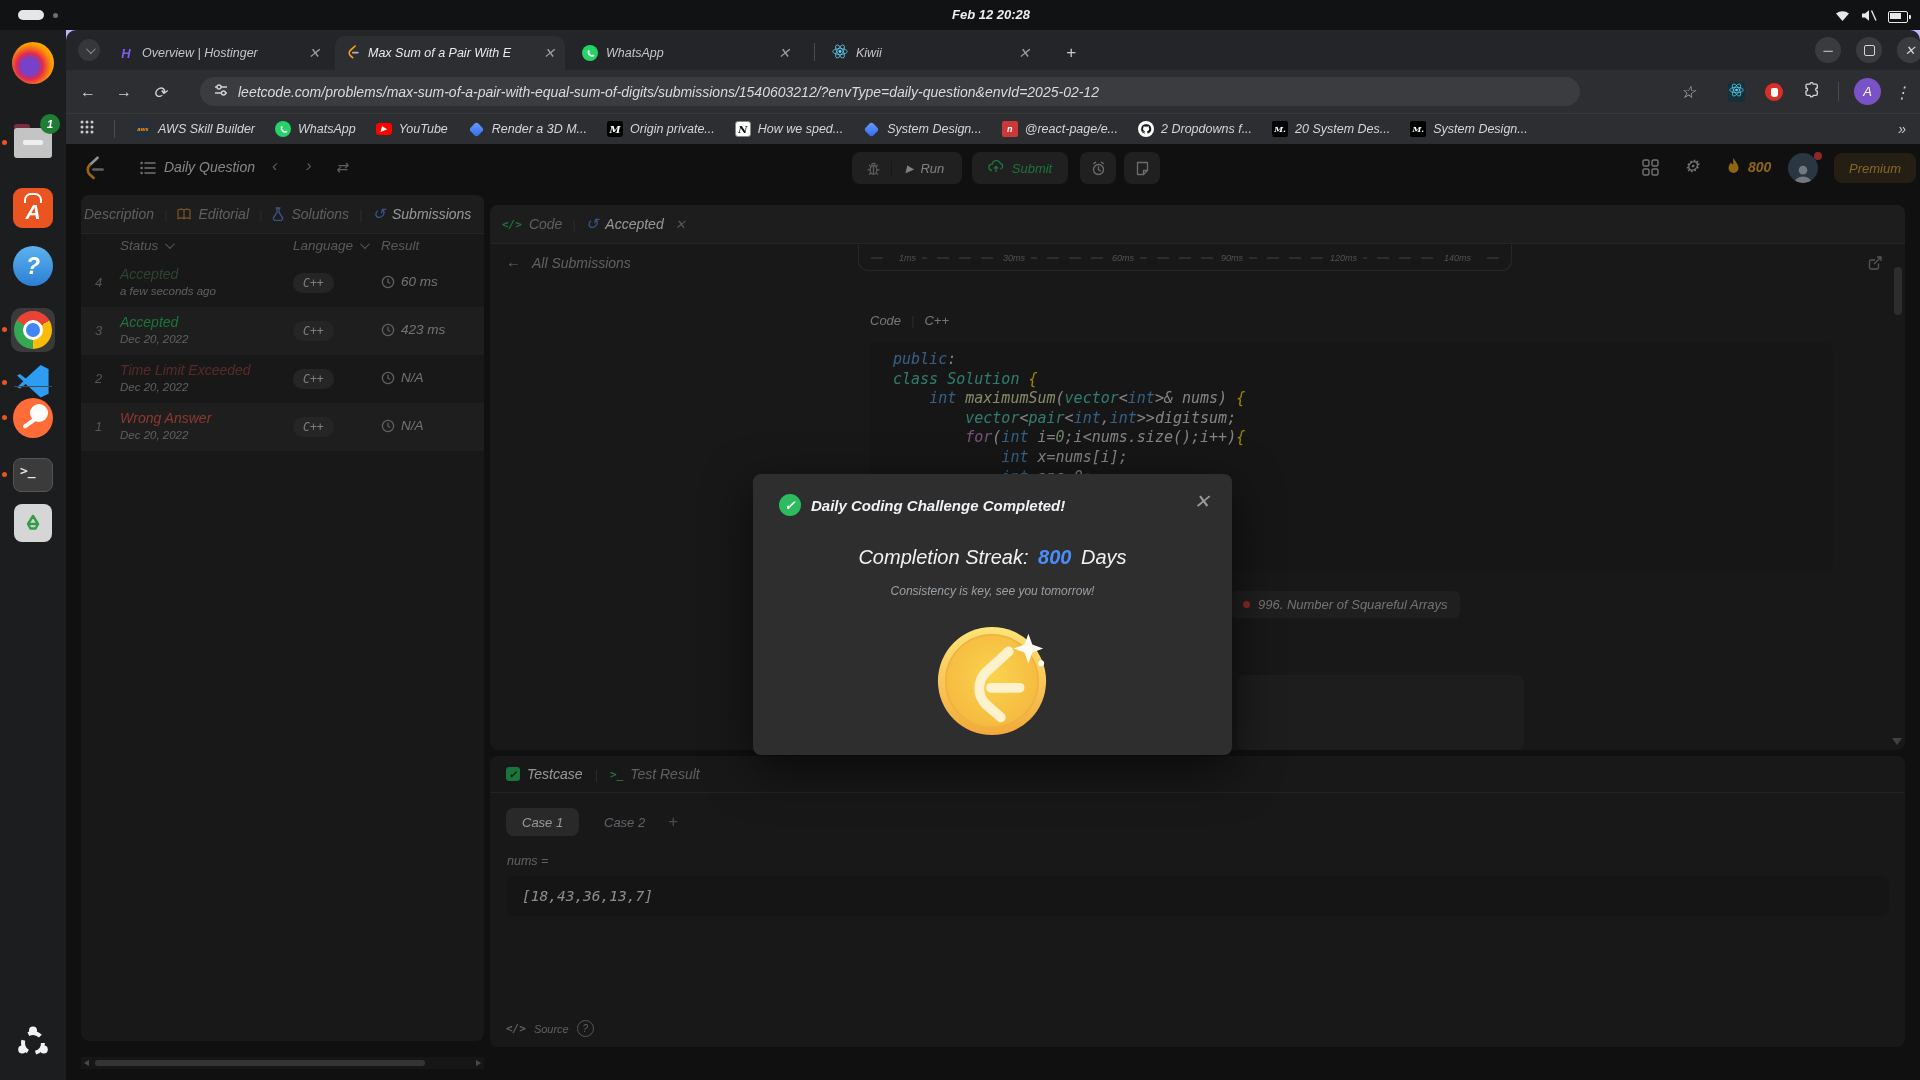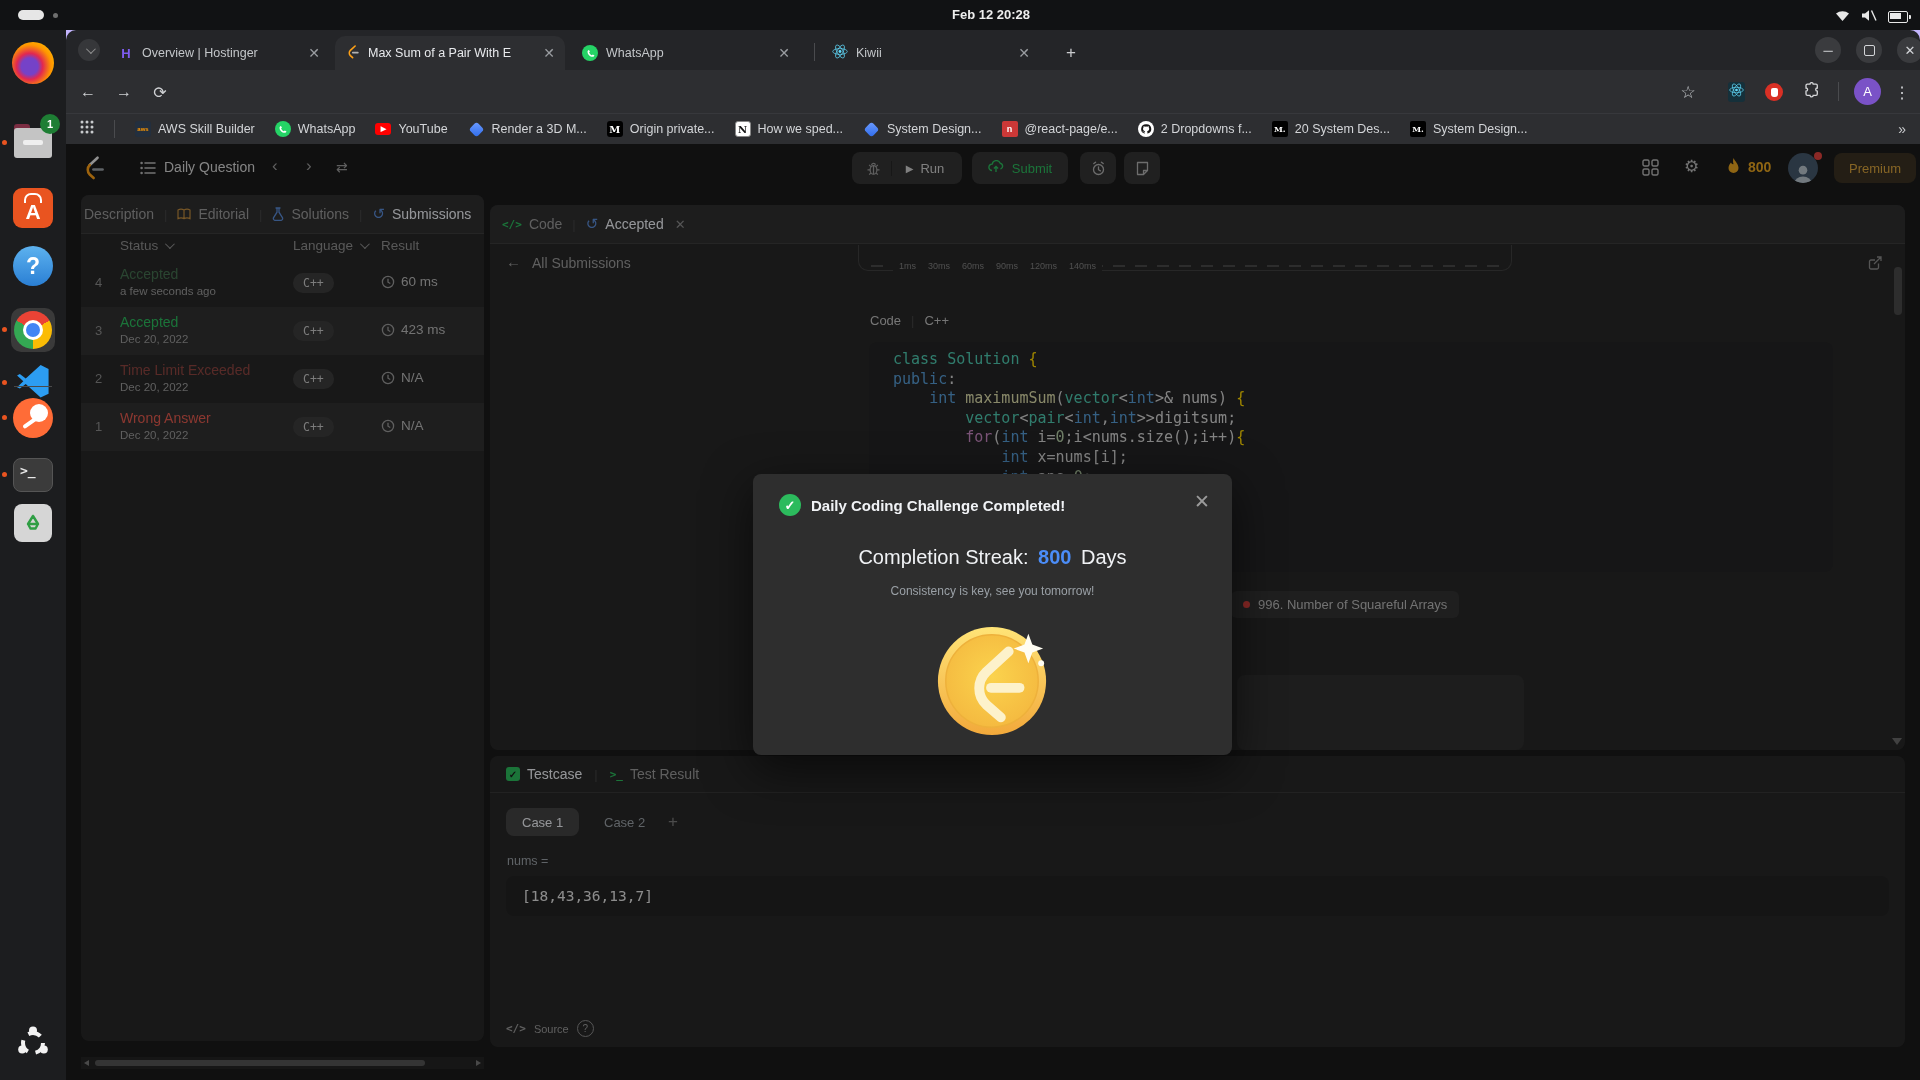--- a/index.html
+++ b/index.html
@@ -1,17 +1,17 @@
 <!DOCTYPE html>
 <html><head>
 <meta charset="utf-8">
 <style>
   html,body{margin:0;padding:0;background:#000;}
   #root{position:relative;width:1920px;height:1080px;overflow:hidden;background:#c4b5fd;
-        font-family:"Liberation Sans",sans-serif;color:#ddd;-webkit-font-smoothing:antialiased;}
+        font-family:"Liberation Sans",sans-serif;color:#ddd;font-style:italic;-webkit-font-smoothing:antialiased;}
   .abs{position:absolute;}
   .flex{display:flex;align-items:center;}
   .mono{font-family:"DejaVu Sans Mono",monospace;}
   
   #sysbar{left:0;top:0;width:1920px;height:30px;background:#111214;}
   
   #dock{left:0;top:30px;width:66px;height:1050px;background:#1c1d1f;}
   .dockitem{position:absolute;left:11px;width:44px;height:44px;border-radius:10px;display:flex;align-items:center;justify-content:center;}
   .rundot{position:absolute;left:-9px;top:19px;width:5px;height:5px;border-radius:50%;background:#e95420;}
   
@@ -195,20 +195,30 @@
         </div>
       <div class="winctl" style="left:1831px;">
           <span>✕</span>
         </div>
     </div>
 
     <div id="toolbar">
       <div class="navbtn" style="left:8px;">←</div>
       <div class="navbtn" style="left:44px;">→</div>
       <div class="navbtn" style="left:80px;">⟳</div>
+      <div id="urlpill">
+        <span style="margin:0 10px 0 14px;flex:none;">
+          <svg width="14" height="14" viewBox="0 0 14 14">
+              <path d="M1 4 h12 M1 10 h12" stroke="#cfd1d4" stroke-width="1.4"></path>
+              <circle cx="5" cy="4" r="2" fill="#3b3c40" stroke="#cfd1d4" stroke-width="1.4"></circle>
+              <circle cx="9.5" cy="10" r="2" fill="#3b3c40" stroke="#cfd1d4" stroke-width="1.4"></circle>
+            </svg>
+        </span>
+        <span style="font-size:14px;color:#d8dadd;white-space:nowrap;">leetcode.com/problems/max-sum-of-a-pair-with-equal-sum-of-digits/submissions/1540603212/?envType=daily-question&amp;envId=2025-02-12</span>
+      </div>
       <div class="navbtn" style="left:1608px;">
           <span style="font-size:17px;color:#c3c6c9;">☆</span>
         </div>
       <div class="navbtn" style="left:1656px;">
         <span style="background:#15303a;border-radius:3px;padding:1px;"><svg width="15" height="14" viewBox="-11 -10 22 20">
               <circle r="2" fill="#61dafb"></circle>
               <g stroke="#61dafb" fill="none" stroke-width="1">
                 <ellipse rx="10" ry="4"></ellipse>
                 <ellipse rx="10" ry="4" transform="rotate(60)"></ellipse>
                 <ellipse rx="10" ry="4" transform="rotate(120)"></ellipse>
@@ -497,40 +507,40 @@
         </div>
         <span class="abs" style="left:16px;top:48px;color:#9a9a9a;font-size:15px;">←</span>
         <span class="abs" style="left:42px;top:50px;font-size:14px;color:#9a9a9a;">All Submissions</span>
         <span class="abs" style="right:22px;top:50px;">
           <svg width="15" height="15" viewBox="0 0 15 15">
               <path d="M6 9 L12.5 2.5 M9 2 h4 v4 M10.5 8.5 v4 a1.5 1.5 0 0 1 -1.5 1.5 h-6 A1.5 1.5 0 0 1 1.5 12.5 v-6 A1.5 1.5 0 0 1 3 5 h4" stroke="#8a8a8a" fill="none" stroke-width="1.3"></path>
             </svg>
         </span>
 
         <div class="abs" style="left:368px;top:40px;width:654px;height:26px;border:1px solid #3f3f3f;border-top:none;border-radius:0 0 10px 10px;box-sizing:border-box;">
-          <div style="position:relative;height:100%;display:flex;align-items:center;padding:0 34px;margin-top:8px;">
+          <div style="position:relative;height:100%;display:flex;align-items:center;justify-content:space-between;padding:0 34px;">
             <span style="position:absolute;left:12px;right:12px;top:12px;height:2px;background:repeating-linear-gradient(90deg,#4a4a4a 0 12px,transparent 12px 22px);"></span>
             <span style="position:relative;background:#282828;padding:0 6px;font-size:9px;color:#808080;">1ms</span>
             <span style="position:relative;background:#282828;padding:0 6px;font-size:9px;color:#808080;">30ms</span>
             <span style="position:relative;background:#282828;padding:0 6px;font-size:9px;color:#808080;">60ms</span>
             <span style="position:relative;background:#282828;padding:0 6px;font-size:9px;color:#808080;">90ms</span>
             <span style="position:relative;background:#282828;padding:0 6px;font-size:9px;color:#808080;">120ms</span>
             <span style="position:relative;background:#282828;padding:0 6px;font-size:9px;color:#808080;">140ms</span>
           </div>
         </div>
 
         <div class="abs flex" style="left:380px;top:108px;gap:10px;font-size:13px;color:#bfbfbf;">
           <span>Code</span>
           <span class="psep">|</span>
           <span>C++</span>
         </div>
 
         <div class="abs" style="left:379px;top:137px;width:964px;height:230px;background:#252526;border-radius:8px;padding:8px 0 0 24px;box-sizing:border-box;overflow:hidden;">
+          <div class="codeline"><span style="color: rgb(86, 156, 214);">public</span><span style="color: rgb(212, 212, 212);">:</span></div>
           <div class="codeline"><span style="color: rgb(78, 201, 176);">class </span><span style="color: rgb(78, 201, 176);">Solution </span><span style="color: rgb(255, 215, 0);">{</span></div>
-          <div class="codeline"><span style="color: rgb(86, 156, 214);">public</span><span style="color: rgb(212, 212, 212);">:</span></div>
           <div class="codeline"><span style="color: rgb(212, 212, 212);">    </span><span style="color: rgb(86, 156, 214);">int</span><span style="color: rgb(212, 212, 212);"> </span><span style="color: rgb(220, 220, 170);">maximumSum</span><span style="color: rgb(212, 212, 212);">(</span><span style="color: rgb(78, 201, 176);">vector</span><span style="color: rgb(212, 212, 212);">&lt;</span><span style="color: rgb(86, 156, 214);">int</span><span style="color: rgb(212, 212, 212);">&gt;&amp; nums) </span><span style="color: rgb(255, 215, 0);">{</span></div>
           <div class="codeline"><span style="color: rgb(212, 212, 212);">        </span><span style="color: rgb(78, 201, 176);">vector</span><span style="color: rgb(212, 212, 212);">&lt;</span><span style="color: rgb(78, 201, 176);">pair</span><span style="color: rgb(212, 212, 212);">&lt;</span><span style="color: rgb(86, 156, 214);">int</span><span style="color: rgb(212, 212, 212);">,</span><span style="color: rgb(86, 156, 214);">int</span><span style="color: rgb(212, 212, 212);">&gt;&gt;digitsum;</span></div>
           <div class="codeline"><span style="color: rgb(212, 212, 212);">        </span><span style="color: rgb(197, 134, 192);">for</span><span style="color: rgb(212, 212, 212);">(</span><span style="color: rgb(86, 156, 214);">int</span><span style="color: rgb(212, 212, 212);"> i=</span><span style="color: rgb(181, 206, 168);">0</span><span style="color: rgb(212, 212, 212);">;i&lt;nums.size();i++)</span><span style="color: rgb(255, 215, 0);">{</span></div>
           <div class="codeline"><span style="color: rgb(212, 212, 212);">            </span><span style="color: rgb(86, 156, 214);">int</span><span style="color: rgb(212, 212, 212);"> x=nums[i];</span></div>
           <div class="codeline"><span style="color: rgb(212, 212, 212);">            </span><span style="color: rgb(86, 156, 214);">int</span><span style="color: rgb(212, 212, 212);"> ans=</span><span style="color: rgb(181, 206, 168);">0</span><span style="color: rgb(212, 212, 212);">;</span></div>
         </div>
 
         <div class="abs flex" style="left:741px;top:386px;height:27px;border-radius:6px;background:#333;padding:0 12px;gap:8px;">
           <span style="width:7px;height:7px;border-radius:50%;background:#e0433e;"></span>
           <span style="font-size:13px;color:#b9b9b9;white-space:nowrap;">996. Number of Squareful Arrays</span>

